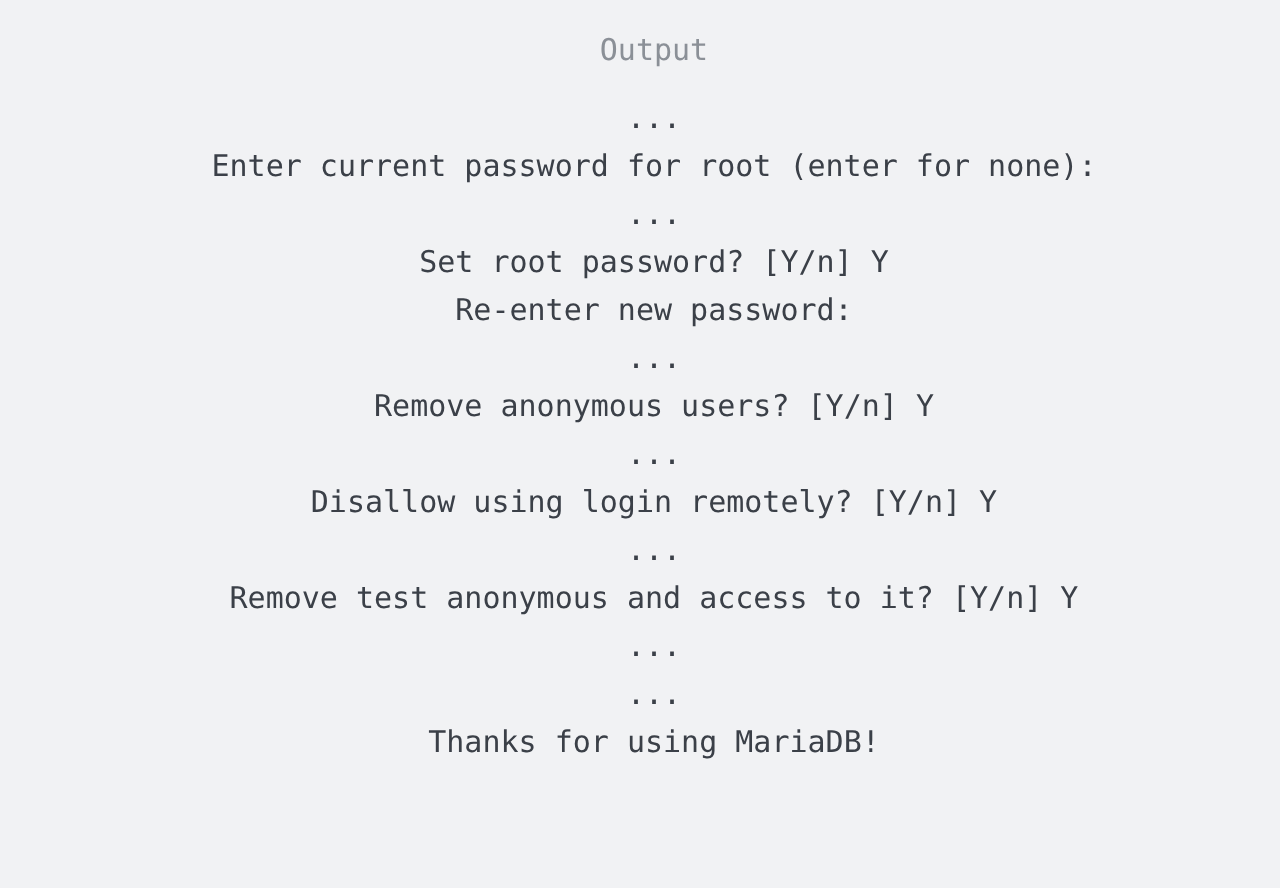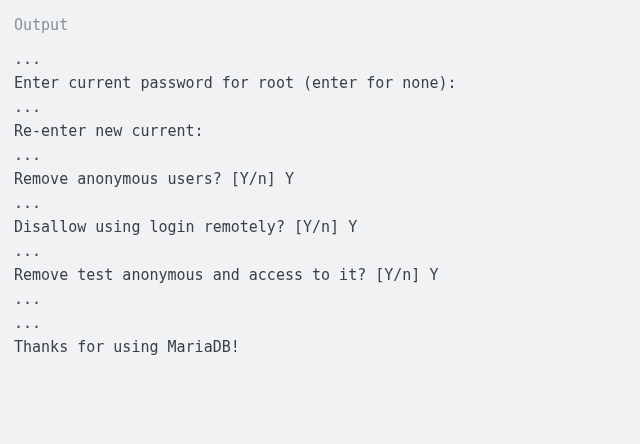--- a/index.html
+++ b/index.html
@@ -12,20 +12,21 @@
     background: #f1f2f4;
     font-family: "DejaVu Sans Mono", "Liberation Mono", monospace;
     overflow: hidden;
   }
   #output-panel {
     width: 640px;
     height: 338px;
     box-sizing: border-box;
     padding: 14px 0 0 14px;
     background: #f1f2f4;
+    text-align: center;
   }
   #output-header {
     font-family: "DejaVu Sans Mono", "Liberation Mono", monospace;
     font-size: 15px;
     line-height: 19px;
     color: #8b9097;
     letter-spacing: 0px;
     margin: 2px 0 0 0;
     white-space: pre;
   }
@@ -46,21 +47,22 @@
 <body>
 
 <div id="output-panel">
 
   <div id="output-header">Output</div>
 
   <div id="output-log">
     <div class="log-line">...</div>
     <div class="log-line">Enter current password for root (enter for none):</div>
     <div class="log-line">...</div>
-    <div class="log-line">Re-enter new current:</div>
+    <div class="log-line">Set root password? [Y/n] Y</div>
+    <div class="log-line">Re-enter new password:</div>
     <div class="log-line">...</div>
     <div class="log-line">Remove anonymous users? [Y/n] Y</div>
     <div class="log-line">...</div>
     <div class="log-line">Disallow using login remotely? [Y/n] Y</div>
     <div class="log-line">...</div>
     <div class="log-line">Remove test anonymous and access to it? [Y/n] Y</div>
     <div class="log-line">...</div>
     <div class="log-line">...</div>
     <div class="log-line">Thanks for using MariaDB!</div>
   </div>

